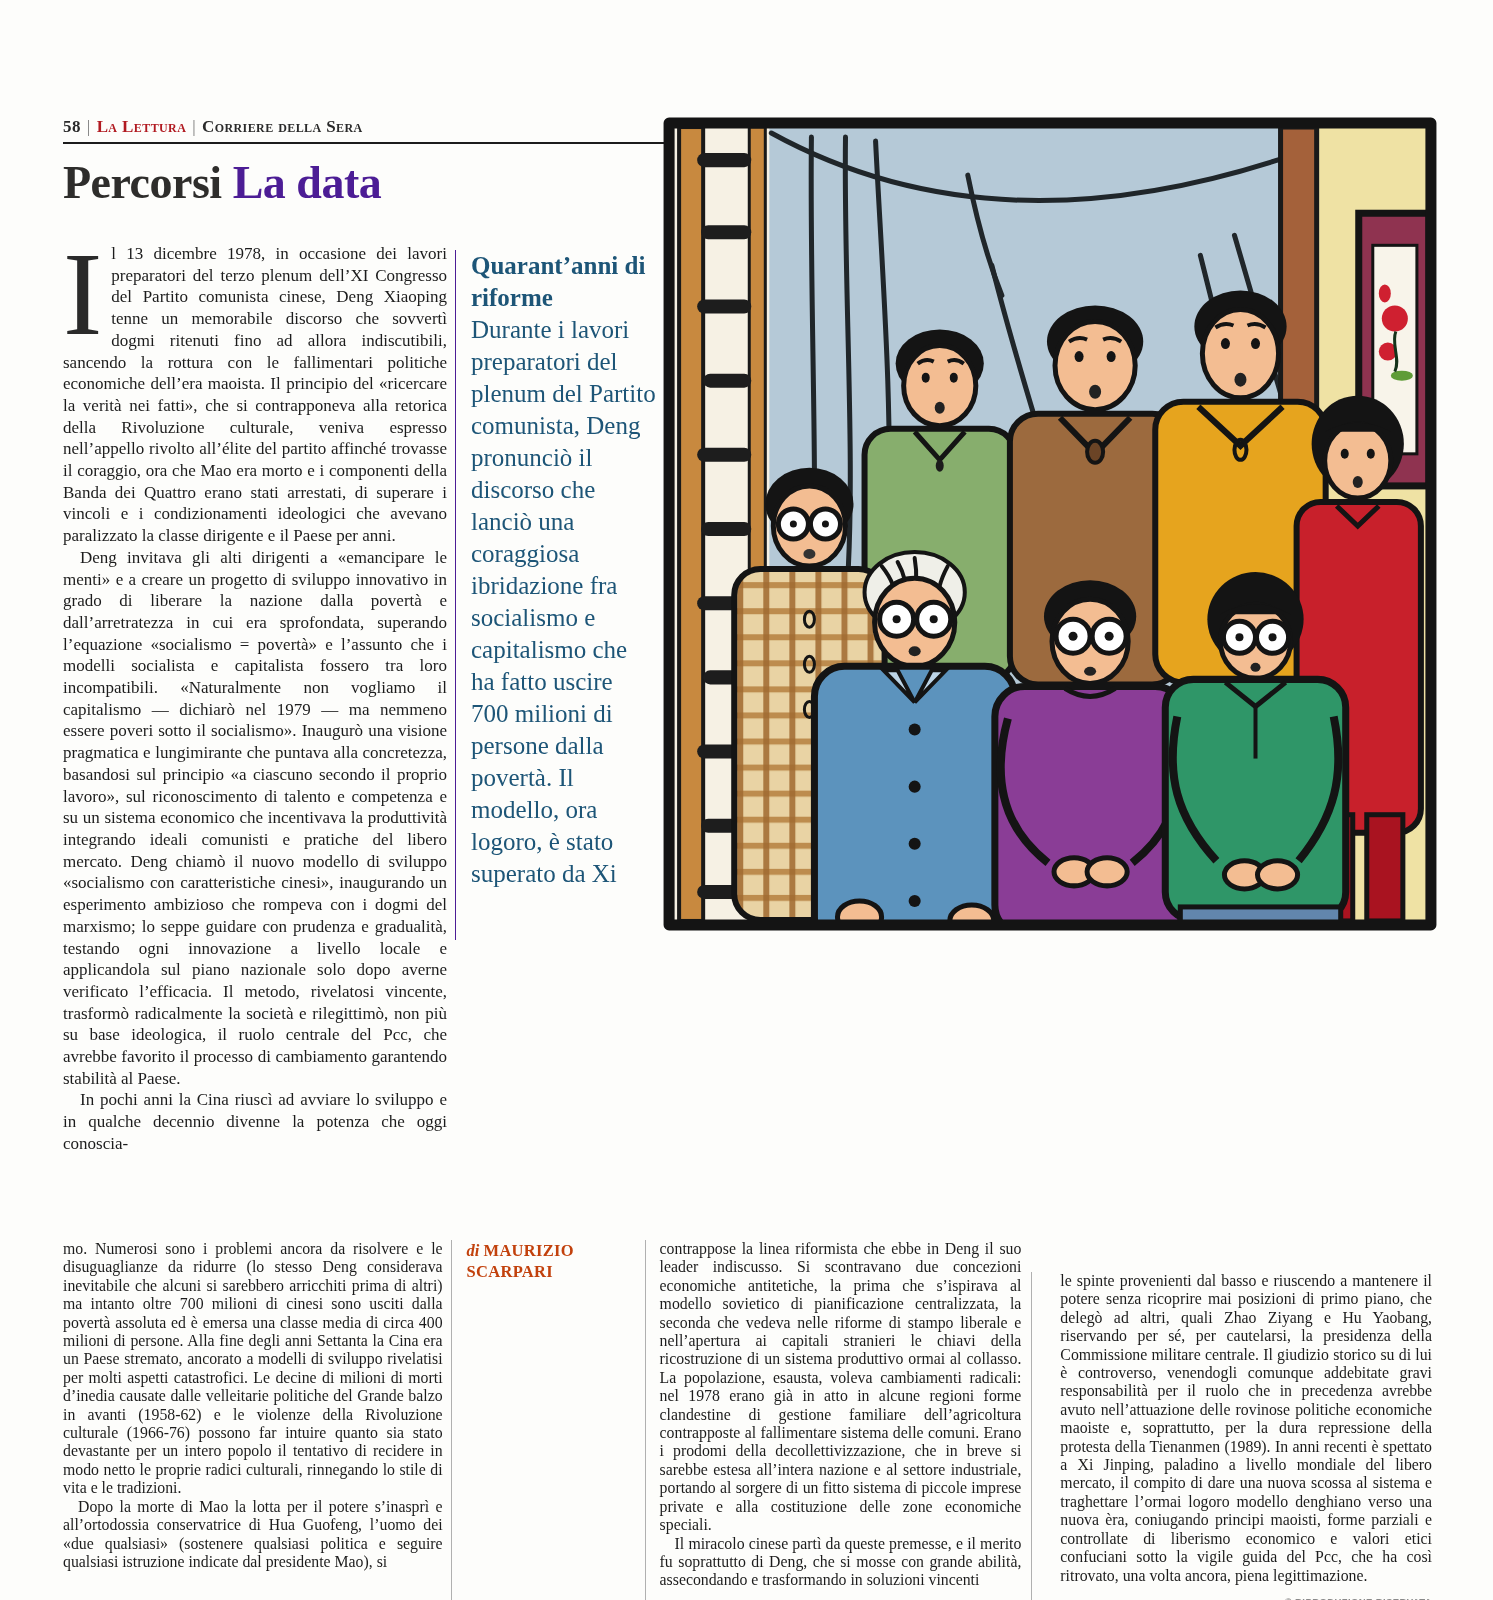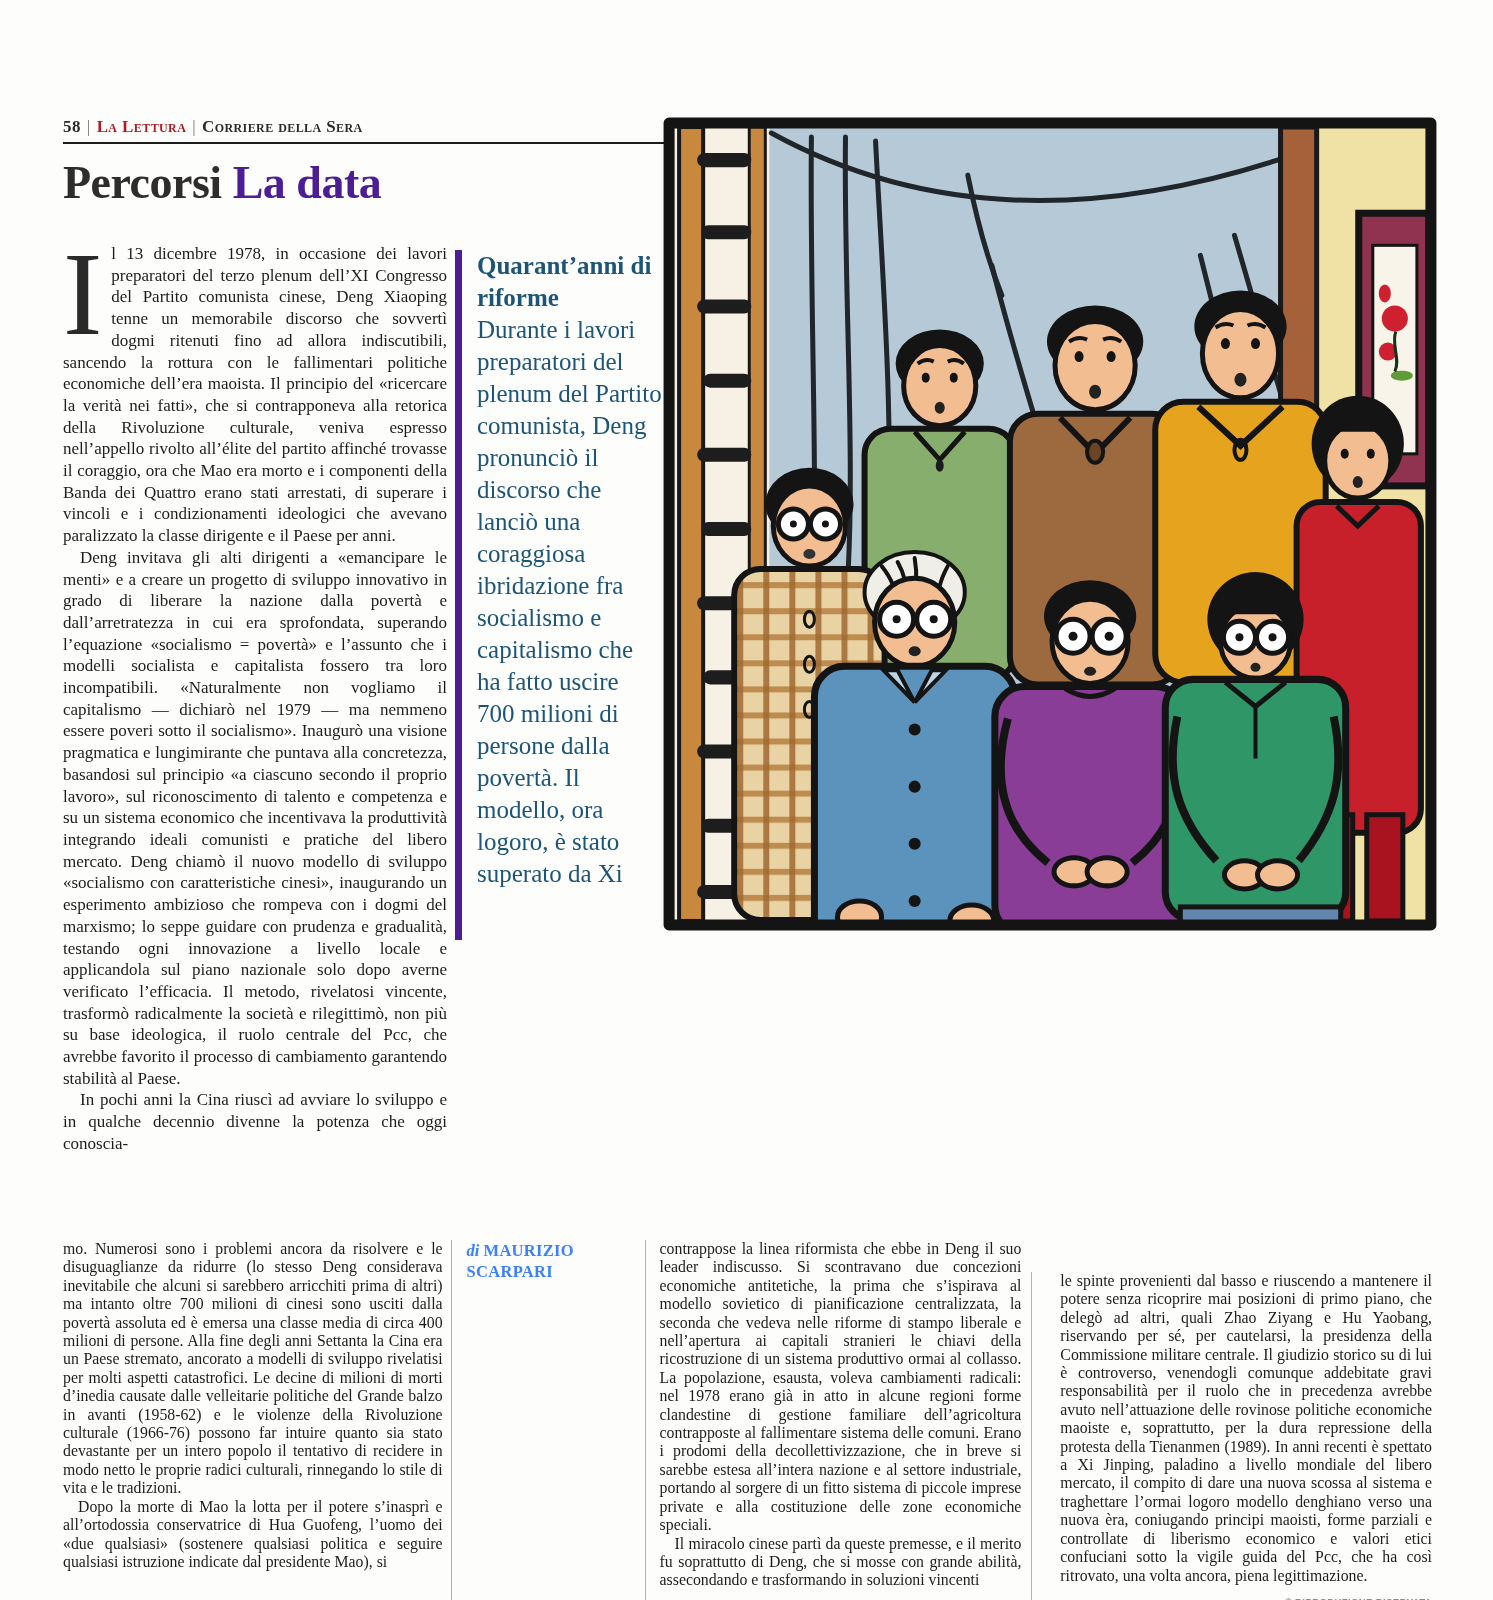--- a/index.html
+++ b/index.html
@@ -30,21 +30,21 @@
   }
   .top-article p{margin:0;}
   .top-article p + p{text-indent:17px;}
   .dropcap{
     float:left;font-size:118px;line-height:94px;margin:5px 9px 0 0;
     color:#2a2a2a;font-weight:400;
   }
   
   .standfirst{
     position:absolute;top:250px;left:455px;width:185px;height:690px;
-    border-left:7px solid #4c1d95;padding-left:15px;
+    border-left:1px solid #4c1d95;padding-left:15px;
     color:#1d5577;font-size:25px;line-height:32px;
   }
   .standfirst .sf-title{font-weight:700;margin:0 0 0 0;}
   .standfirst .sf-body{margin:0;}
   
   .illustration{position:absolute;top:113px;left:658px;width:784px;height:822px;}
   .illustration svg{display:block;width:100%;height:100%;}
   
   .headline{position:absolute;top:940px;left:58px;width:1390px;}
   .hl1{
@@ -57,21 +57,21 @@
   .hl2 .hl-blue{color:#1d5577;}
   
   .bottom{position:absolute;top:1240px;left:63px;width:1369px;display:flex;align-items:stretch;}
   .bcol{font-size:15.8px;line-height:18.4px;text-align:justify;}
   .bcol p{margin:0;}
   .bcol p + p{text-indent:15px;}
   .bcol-1{width:384px;}
   .bcol-2{margin-left:8px;border-left:1px solid #b0b0b0;padding-left:15px;width:168px;min-height:350px;}
   .bcol-3{margin-left:12px;border-left:1px solid #b0b0b0;padding-left:14px;width:366px;min-height:350px;font-family:Liberation Serif, serif;}
   .bcol-4{margin-left:10px;border-left:1px solid #b0b0b0;padding-left:28px;width:376px;min-height:350px;margin-top:32px;}
-  .byline{font-size:16.5px;line-height:21px;color:#3b82f6;text-align:left;}
+  .byline{font-size:16.5px;line-height:21px;color:#c2410c;text-align:left;}
   .byline .by-prefix{font-style:italic;font-weight:700;}
   .byline .by-author{font-weight:700;letter-spacing:.3px;}
   .copyright{
     margin-top:8px;text-align:right;
     font-family:"Liberation Sans","DejaVu Sans",sans-serif;
     font-size:9.5px;letter-spacing:.4px;color:#8a8a8a;font-weight:700;
   }
 </style>
 </head>
 <body>

